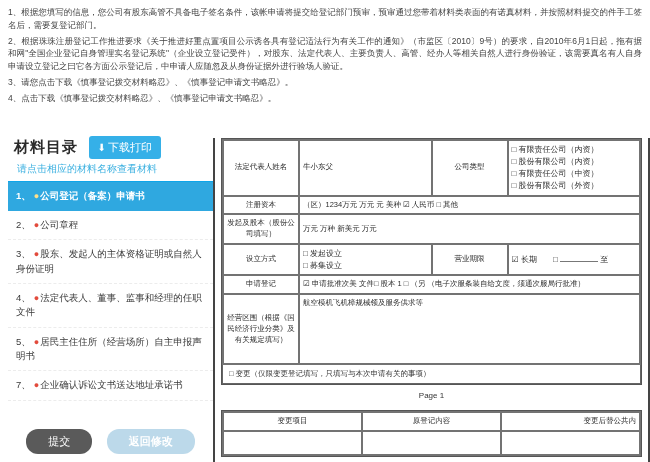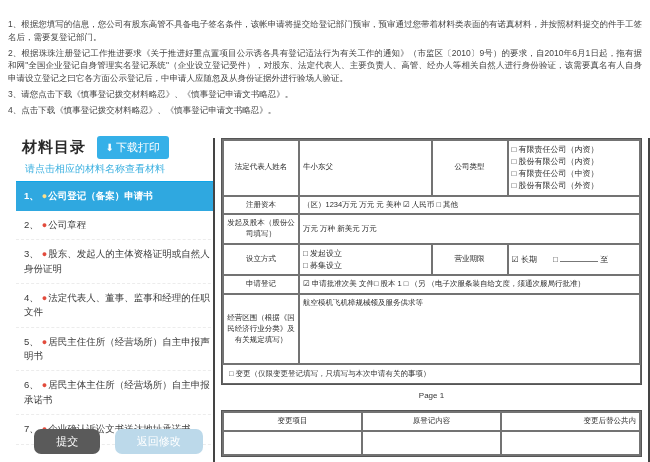--- a/index.html
+++ b/index.html
@@ -5,33 +5,33 @@
   html,body{margin:0;padding:0;}
   body{
     width:650px;height:462px;
     background:#ffffff;
     font-family:"Liberation Sans","DejaVu Sans",sans-serif;
     font-size:9px;color:#333;
     overflow:hidden;position:relative;
   }
   
   .notice{
-    position:absolute;left:0;top:12px;width:650px;height:130px;
+    position:absolute;left:0;top:0;width:650px;height:130px;
     padding:6px 8px 0 8px;box-sizing:border-box;
     line-height:1.5;
   }
   .notice p{
     margin:0 0 3px 0;
     font-size:8.5px;color:#3a3a3a;
     text-align:justify;
   }
   .notice .num{color:#444;}
   
   .left-panel{
-    position:absolute;left:16px;top:130px;width:205px;height:332px;
+    position:absolute;left:8px;top:130px;width:205px;height:332px;
     background:#ffffff;
   }
   .panel-head{
     position:relative;height:34px;padding:6px 0 0 6px;box-sizing:border-box;
   }
   .panel-title{
     font-size:15px;font-weight:bold;color:#2b2b2b;letter-spacing:1px;
     display:inline-block;vertical-align:middle;
   }
   .dl-btn{
@@ -59,25 +59,25 @@
     color:#e24b3c;font-size:9px;margin:0 1px 0 1px;
   }
   .list-item.active{
     background:#2fa8e0;color:#fff;font-weight:bold;border-bottom:none;
   }
   .list-item.active .dot{color:#ffe08a;}
   .btn-row{
     position:absolute;left:0;bottom:8px;width:205px;text-align:center;
   }
   .btn{
-    display:inline-block;font-size:11px;padding:5px 22px;border-radius:7px;
+    display:inline-block;font-size:11px;padding:5px 22px;border-radius:12px;
     color:#fff;border:none;cursor:pointer;margin:0 6px;
   }
   .btn-primary{background:#5a5a5a;}
-  .btn-disabled{background:#bcd9ea;color:#ffffff;}
+  .btn-disabled{background:#bcd9ea;color:#ffffff;font-weight:bold;}
   
   .preview{
     position:absolute;left:213px;top:138px;width:437px;height:324px;
     background:#ffffff;
     border-left:2px solid #444;border-right:2px solid #444;
     box-sizing:border-box;
   }
   .doc{
     position:relative;margin:0 6px;border:1px solid #555;
   }
@@ -131,23 +131,20 @@
       <span class="idx">2、</span><span class="dot">●</span><span>公司章程</span>
     </div>
     <div class="list-item">
       <span class="idx">3、</span><span class="dot">●</span><span>股东、发起人的主体资格证明或自然人身份证明</span>
     </div>
     <div class="list-item">
       <span class="idx">4、</span><span class="dot">●</span><span>法定代表人、董事、监事和经理的任职文件</span>
     </div>
     <div class="list-item">
       <span class="idx">5、</span><span class="dot">●</span><span>居民主住住所（经营场所）自主申报声明书</span>
-    </div>
-    <div class="list-item">
-      <span class="idx">6、</span><span class="dot">●</span><span>居民主体主住所（经营场所）自主申报承诺书</span>
     </div>
     <div class="list-item">
       <span class="idx">7、</span><span class="dot">●</span><span>企业确认诉讼文书送达地址承诺书</span>
     </div>
   </div>
 
   <div class="btn-row">
     <button class="btn btn-primary">提交</button>
     <button class="btn btn-disabled">返回修改</button>
   </div>

